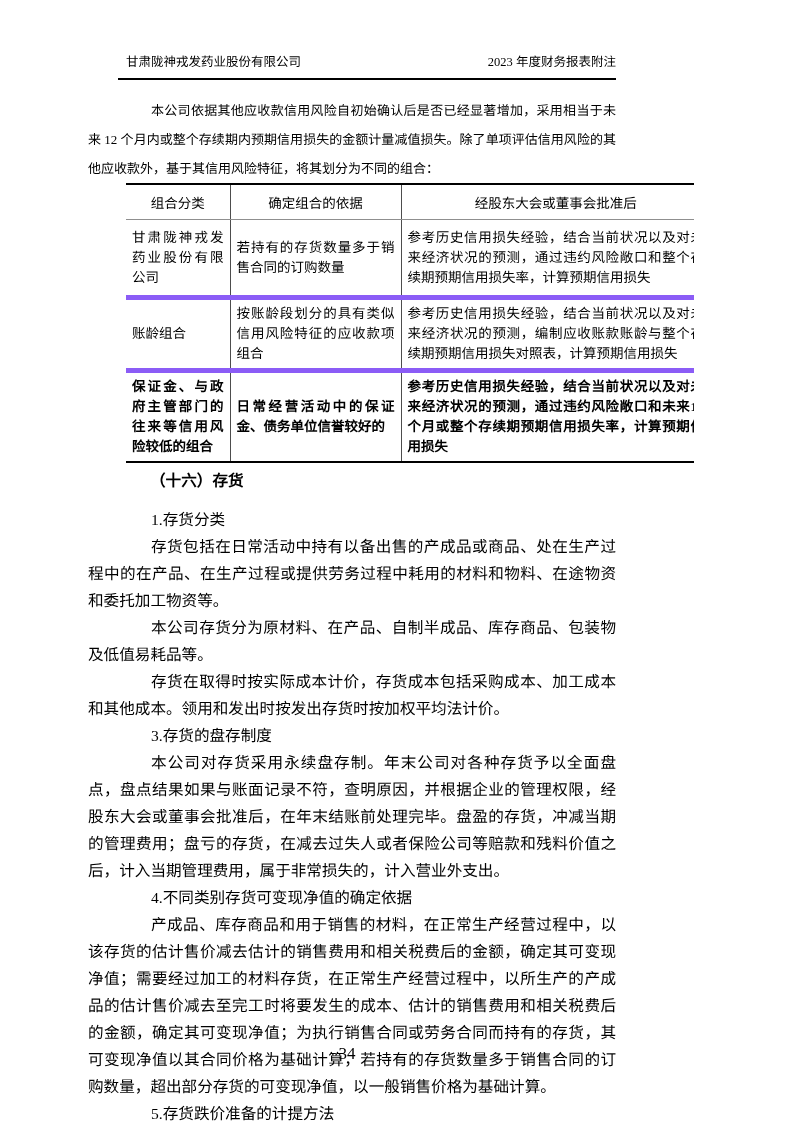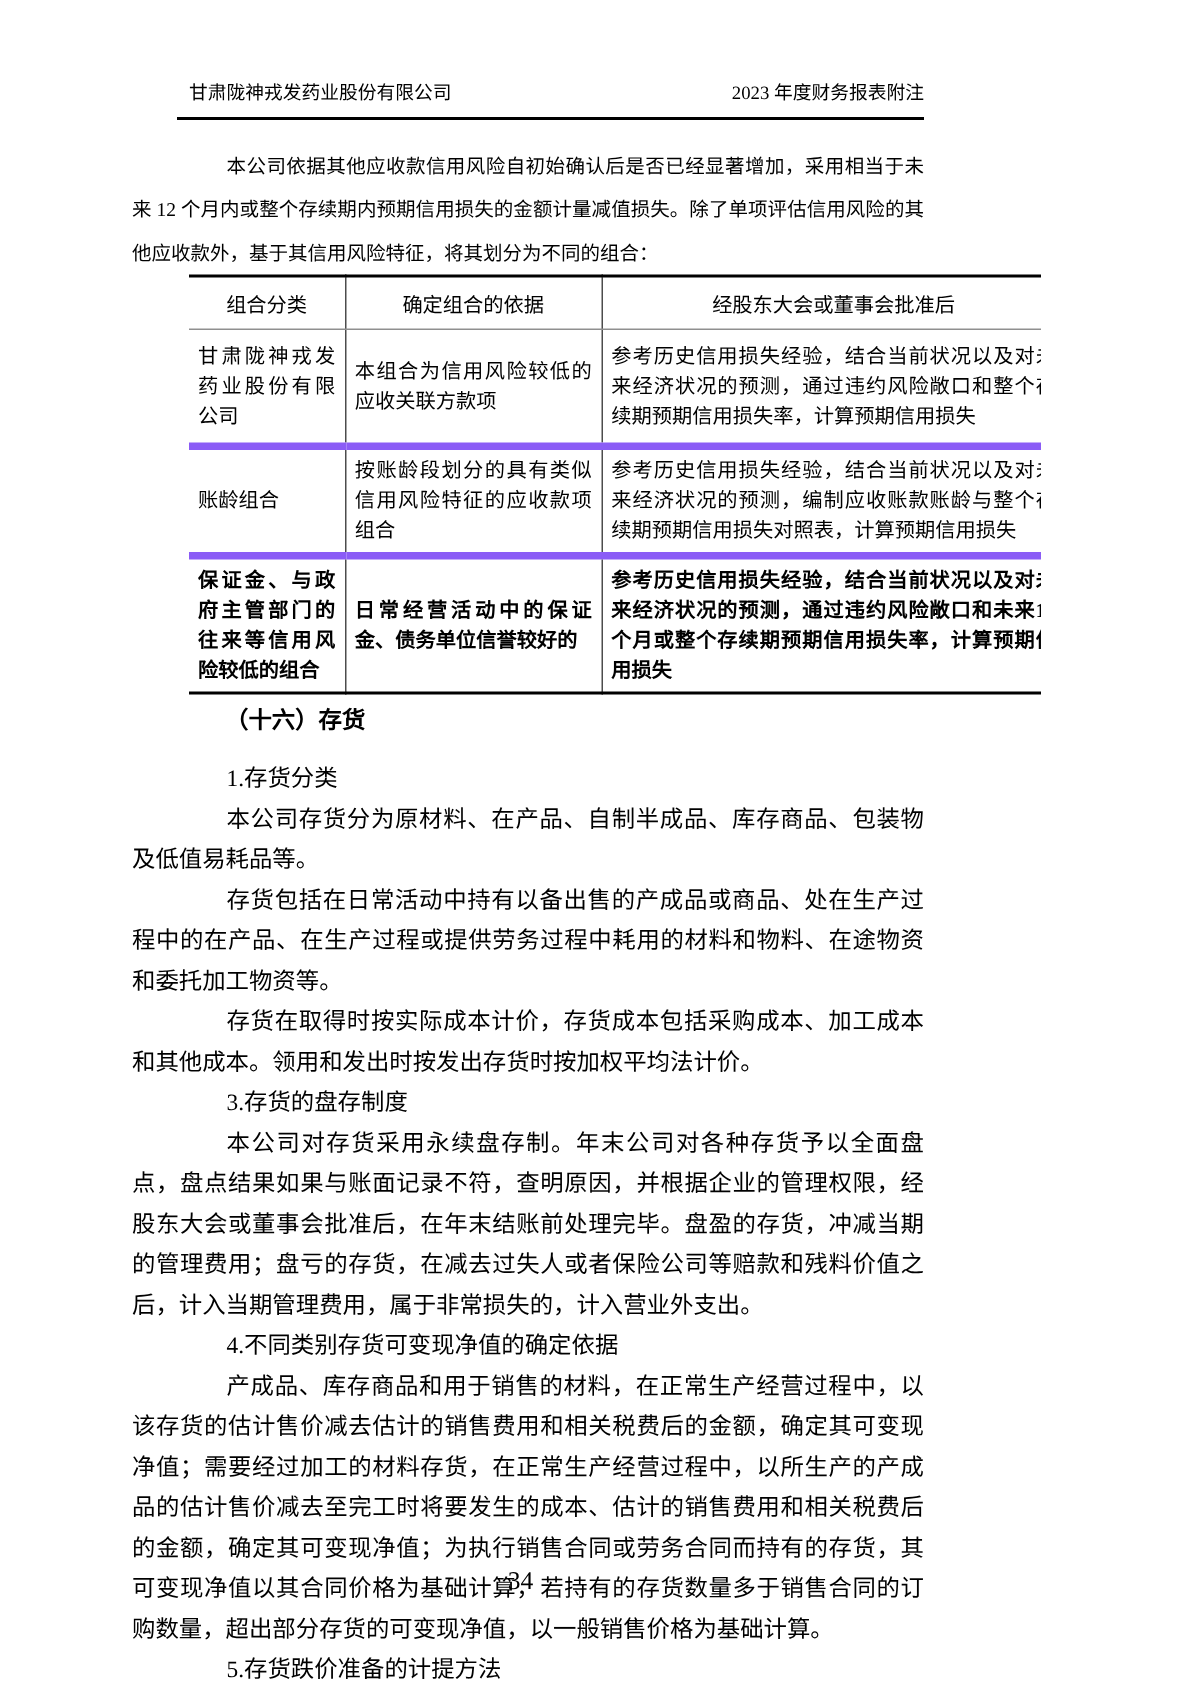--- a/index.html
+++ b/index.html
@@ -108,41 +108,41 @@
     <thead>
       <tr>
         <th>组合分类</th>
         <th>确定组合的依据</th>
         <th>经股东大会或董事会批准后</th>
       </tr>
     </thead>
     <tbody>
       <tr>
         <td>甘肃陇神戎发药业股份有限公司</td>
-        <td>本组合为信用风险较低的应收关联方款项</td>
+        <td>若持有的存货数量多于销售合同的订购数量</td>
         <td>参考历史信用损失经验，结合当前状况以及对未来经济状况的预测，通过违约风险敞口和整个存续期预期信用损失率，计算预期信用损失</td>
       </tr>
       <tr>
         <td>账龄组合</td>
         <td>按账龄段划分的具有类似信用风险特征的应收款项组合</td>
         <td>参考历史信用损失经验，结合当前状况以及对未来经济状况的预测，编制应收账款账龄与整个存续期预期信用损失对照表，计算预期信用损失</td>
       </tr>
       <tr>
         <td>保证金、与政府主管部门的往来等信用风险较低的组合</td>
         <td>日常经营活动中的保证金、债务单位信誉较好的</td>
         <td>参考历史信用损失经验，结合当前状况以及对未来经济状况的预测，通过违约风险敞口和未来12个月或整个存续期预期信用损失率，计算预期信用损失</td>
       </tr>
     </tbody>
   </table>
 
   <h2 class="section-title">（十六）存货</h2>
 
   <p class="block">1.存货分类</p>
+  <p class="block">存货包括在日常活动中持有以备出售的产成品或商品、处在生产过程中的在产品、在生产过程或提供劳务过程中耗用的材料和物料、在途物资和委托加工物资等。</p>
   <p class="block">本公司存货分为原材料、在产品、自制半成品、库存商品、包装物及低值易耗品等。</p>
-  <p class="block">存货包括在日常活动中持有以备出售的产成品或商品、处在生产过程中的在产品、在生产过程或提供劳务过程中耗用的材料和物料、在途物资和委托加工物资等。</p>
   <p class="block">存货在取得时按实际成本计价，存货成本包括采购成本、加工成本和其他成本。领用和发出时按发出存货时按加权平均法计价。</p>
   <p class="block">3.存货的盘存制度</p>
   <p class="block">本公司对存货采用永续盘存制。年末公司对各种存货予以全面盘点，盘点结果如果与账面记录不符，查明原因，并根据企业的管理权限，经股东大会或董事会批准后，在年末结账前处理完毕。盘盈的存货，冲减当期的管理费用；盘亏的存货，在减去过失人或者保险公司等赔款和残料价值之后，计入当期管理费用，属于非常损失的，计入营业外支出。</p>
   <p class="block">4.不同类别存货可变现净值的确定依据</p>
   <p class="block">产成品、库存商品和用于销售的材料，在正常生产经营过程中，以该存货的估计售价减去估计的销售费用和相关税费后的金额，确定其可变现净值；需要经过加工的材料存货，在正常生产经营过程中，以所生产的产成品的估计售价减去至完工时将要发生的成本、估计的销售费用和相关税费后的金额，确定其可变现净值；为执行销售合同或劳务合同而持有的存货，其可变现净值以其合同价格为基础计算，若持有的存货数量多于销售合同的订购数量，超出部分存货的可变现净值，以一般销售价格为基础计算。</p>
   <p class="block">5.存货跌价准备的计提方法</p>
 
   <div class="page-footer">
     <span>34</span>
   </div>

